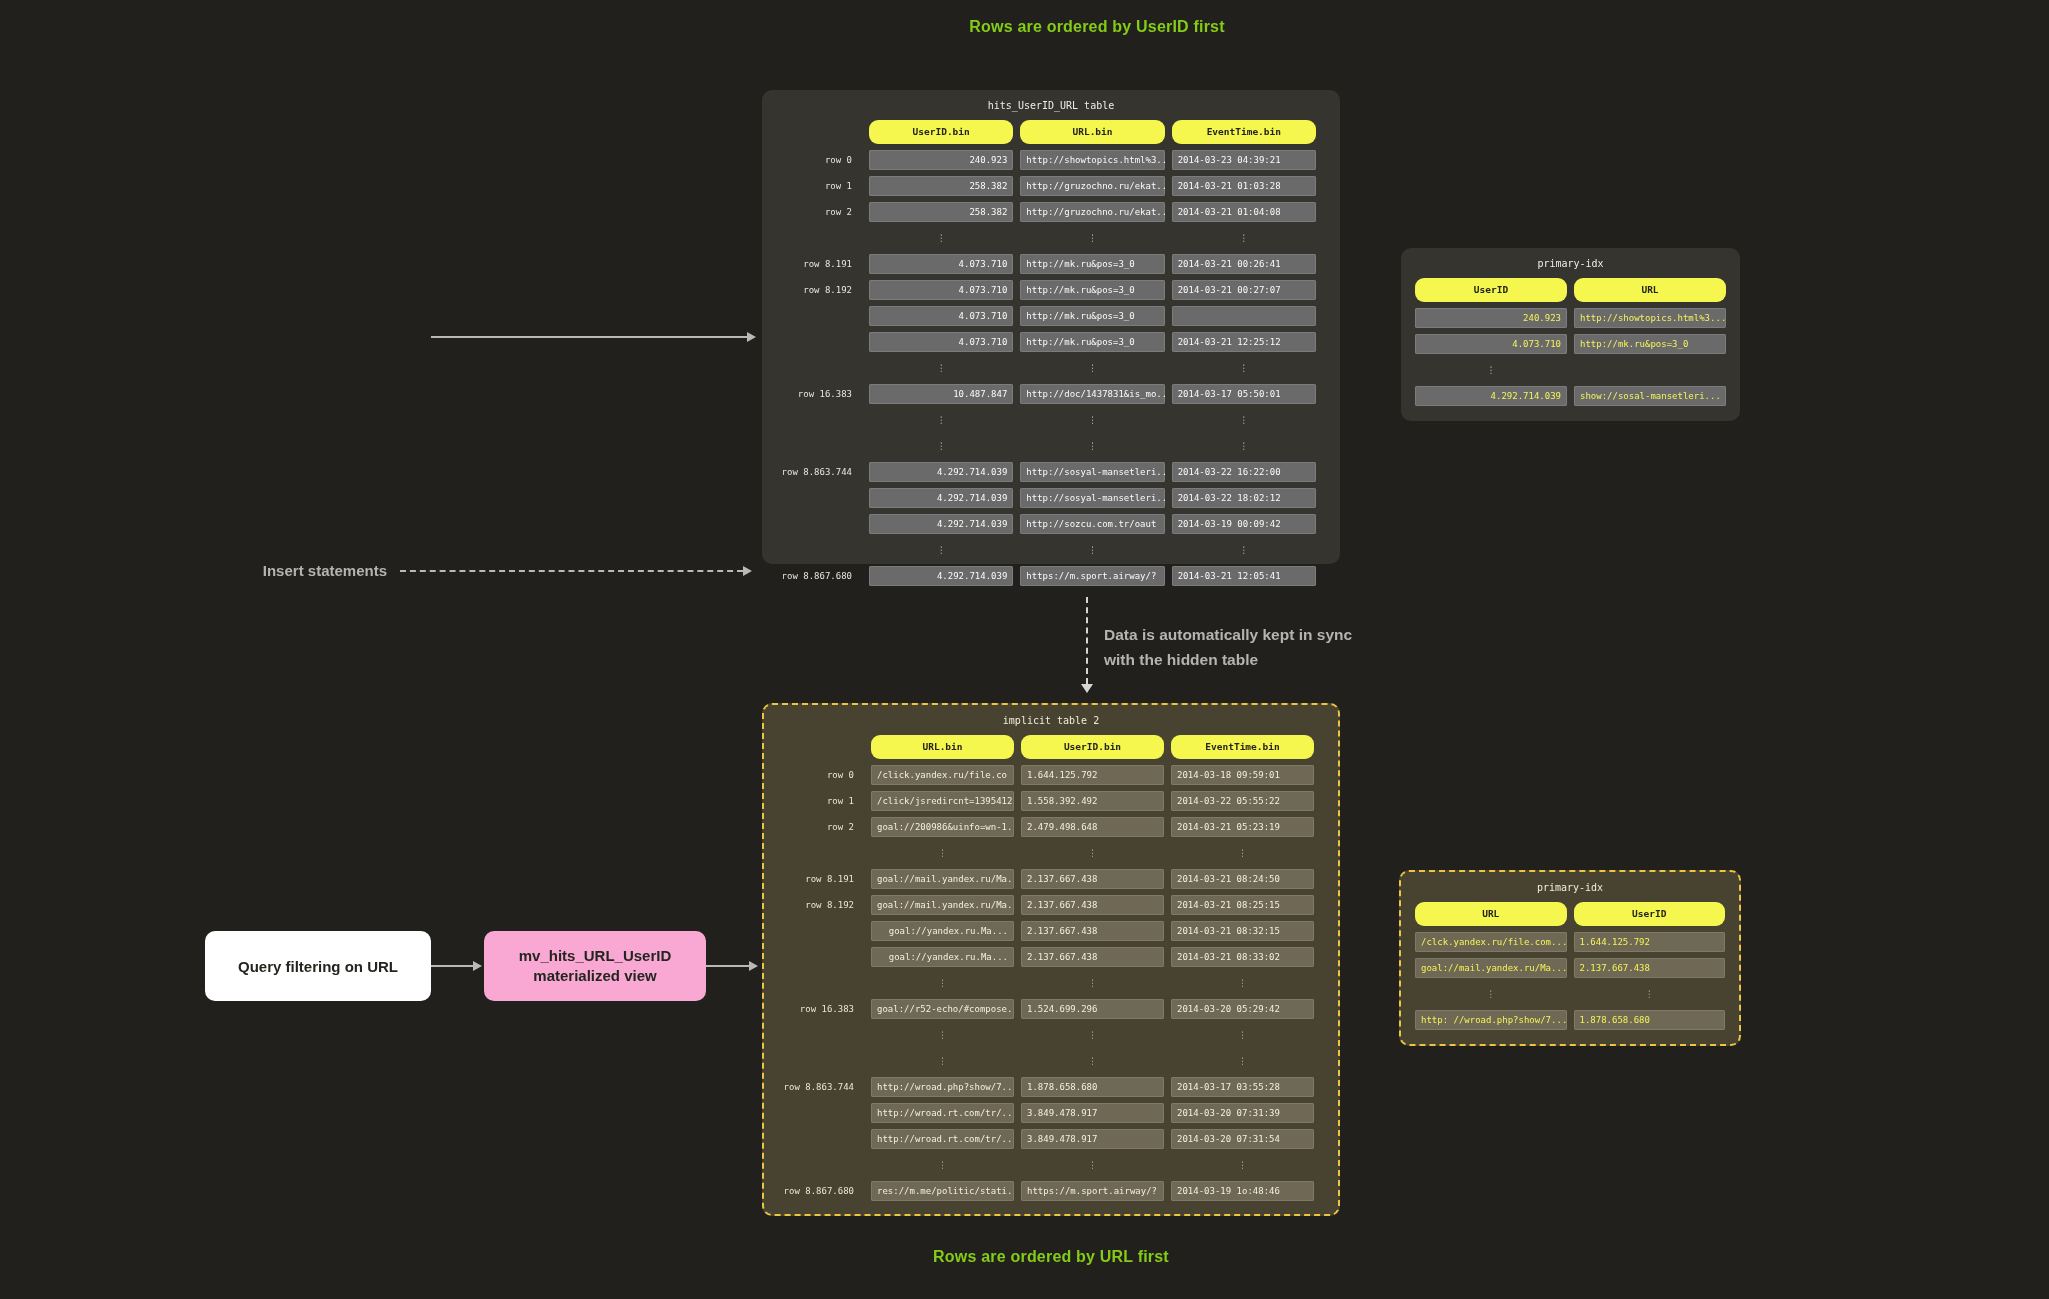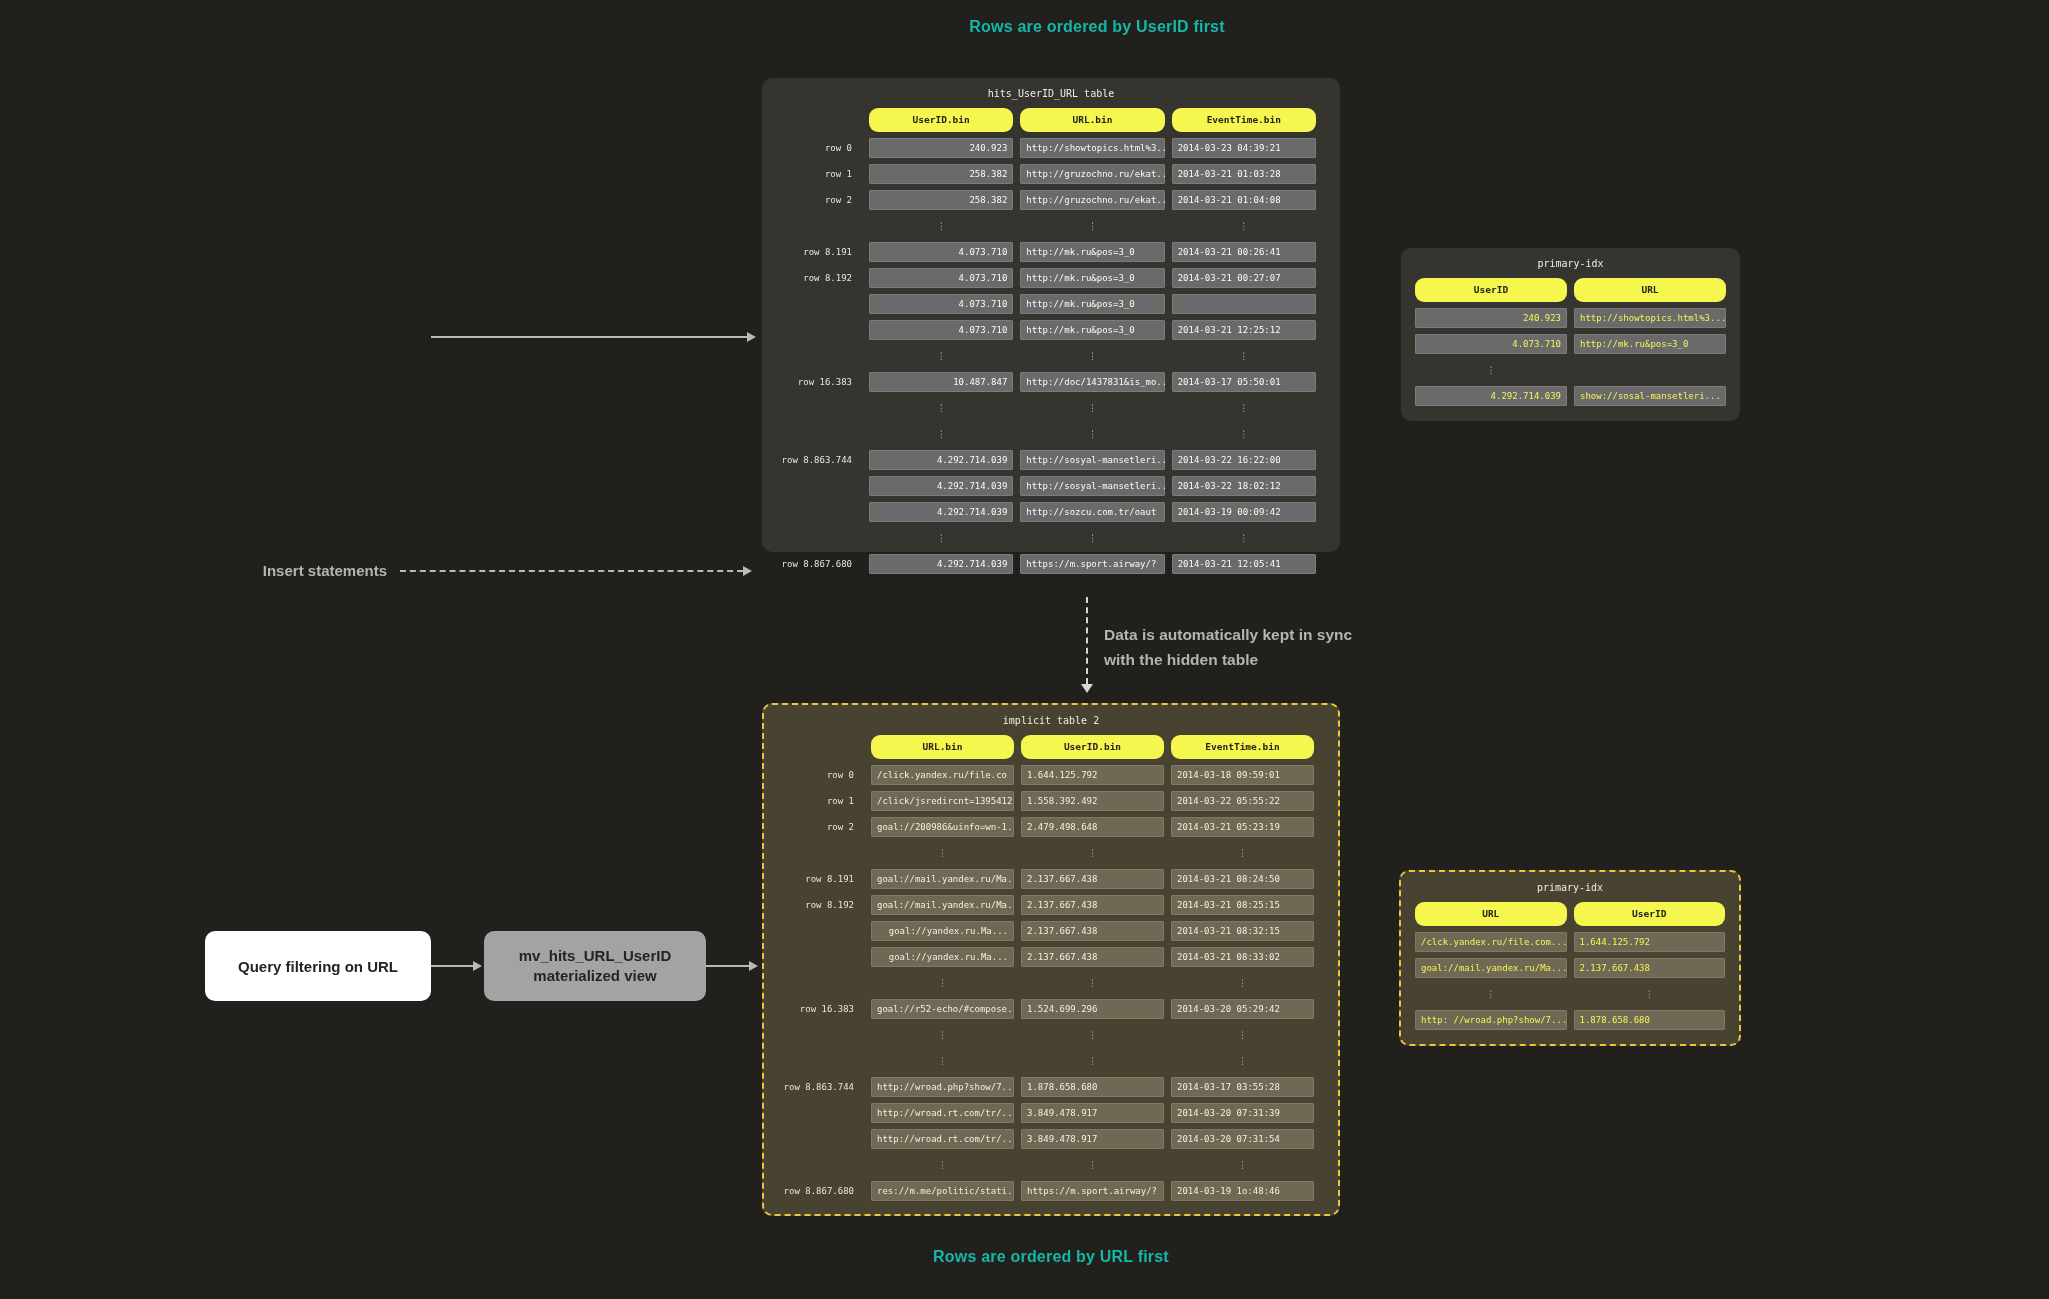--- a/index.html
+++ b/index.html
@@ -1,20 +1,20 @@
 <!DOCTYPE html>
 <html><head>
 <meta charset="utf-8">
 <style>
   html,body { margin:0; padding:0; background:#21201d; }
   .canvas {
     position:relative; width:2049px; height:1299px; background:#21201d;
     font-family:"Liberation Sans", sans-serif; overflow:hidden;
   }
-  .caption { position:absolute; text-align:center; color:#14b8a6; font-weight:bold; font-size:16px; letter-spacing:.2px; }
+  .caption { position:absolute; text-align:center; color:#84cc16; font-weight:bold; font-size:16px; letter-spacing:.2px; }
 
   .panel { position:absolute; border-radius:10px; box-sizing:border-box; }
   .theme-dark  { background:#35342f; }
   .theme-olive { background:#484231; }
   .dashedb { border:2px dashed #eec63e; }
 
   .panel-title { text-align:center; font-family:"DejaVu Sans Mono", monospace; font-size:10px; padding:10px 0 9px; }
   .theme-dark  .panel-title { color:#eeeeea; }
   .theme-olive .panel-title { color:#f0edda; }
 
@@ -30,40 +30,40 @@
   .theme-olive .cell { background:#6f6855; box-shadow:inset 0 0 0 1px #807965; color:#f3f0de; }
   .yellowvals .cell { color:#f4f557; }
   .rlbl { text-align:right; padding-right:10px; line-height:20px; }
   .theme-dark  .rlbl { color:#e6e6e2; }
   .theme-olive .rlbl { color:#eae6d3; }
   .ell { text-align:center; line-height:20px; }
   .theme-dark  .ell { color:#c6c6c2; }
   .theme-olive .ell { color:#beb89e; }
 
   .whitebox { position:absolute; background:#ffffff; border-radius:10px; display:flex; align-items:center; justify-content:center; color:#25251f; font-weight:bold; font-size:15px; white-space:nowrap; }
-  .yellowbox { position:absolute; background:#a3a3a3; border-radius:10px; display:flex; flex-direction:column; align-items:center; justify-content:center; color:#25251f; font-weight:bold; font-size:15px; line-height:20px; }
+  .yellowbox { position:absolute; background:#f9a8d4; border-radius:10px; display:flex; flex-direction:column; align-items:center; justify-content:center; color:#25251f; font-weight:bold; font-size:15px; line-height:20px; }
 
   .label-right { position:absolute; text-align:right; color:#b4b4b1; font-weight:bold; font-size:15px; line-height:18px; }
   .sync-text { position:absolute; color:#b4b4b1; font-weight:bold; font-size:15.5px; line-height:25px; }
 
   .hline { position:absolute; height:0; border-top:2px solid #b9b9b6; }
   .hline.dash { border-top-style:dashed; }
   .vline { position:absolute; width:0; border-left:2px dashed #d6d6d3; }
   .head-r { position:absolute; width:0; height:0; border-top:5px solid transparent; border-bottom:5px solid transparent; border-left:9px solid #b9b9b6; }
   .head-d { position:absolute; width:0; height:0; border-left:6px solid transparent; border-right:6px solid transparent; border-top:9px solid #d6d6d3; }
 </style>
 </head>
 <body>
 
 <div class="canvas">
 
   <div class="caption" style="left:808px; top:18px; width:578px;">Rows are ordered by UserID first</div>
   <div class="caption" style="left:762px; top:1248px; width:578px;">Rows are ordered by URL first</div>
 
-  <div class="panel theme-dark" style="left:762px; top:78px; width:578px; height:474px;">
+  <div class="panel theme-dark" style="left:762px; top:90px; width:578px; height:474px;">
     <div class="panel-title">hits_UserID_URL table</div>
     <div class="grid main">
         <div class="rlbl hdr-gap"></div>
         <div class="hdr">UserID.bin</div>
         <div class="hdr">URL.bin</div>
         <div class="hdr">EventTime.bin</div>
         <div class="rlbl">row 0</div>
         <div class="cell c0">240.923</div>
         <div class="cell c1">http://showtopics.html%3...</div>
         <div class="cell c2">2014-03-23 04:39:21</div>

